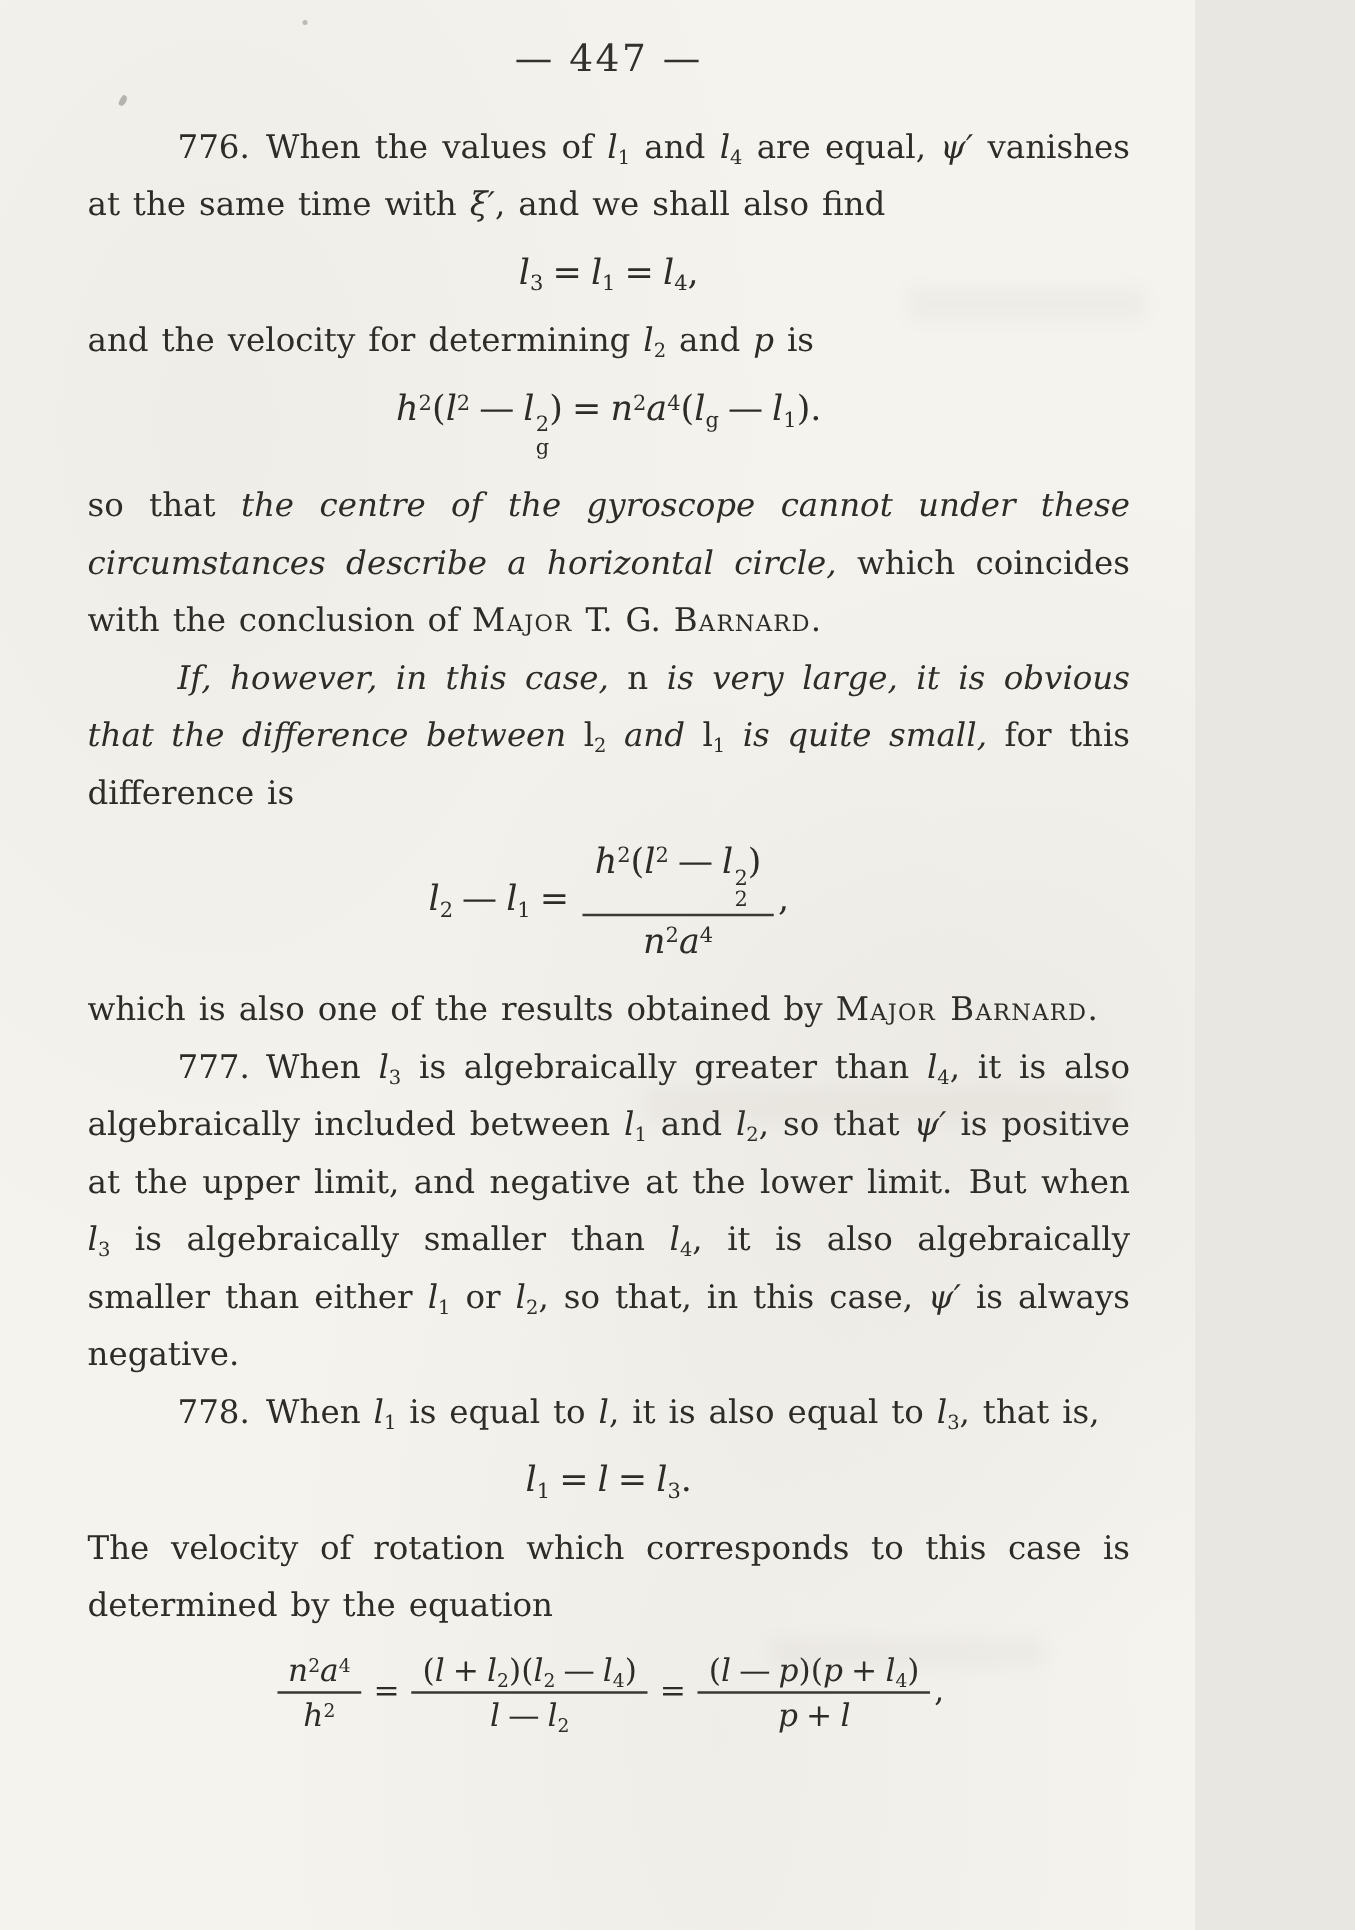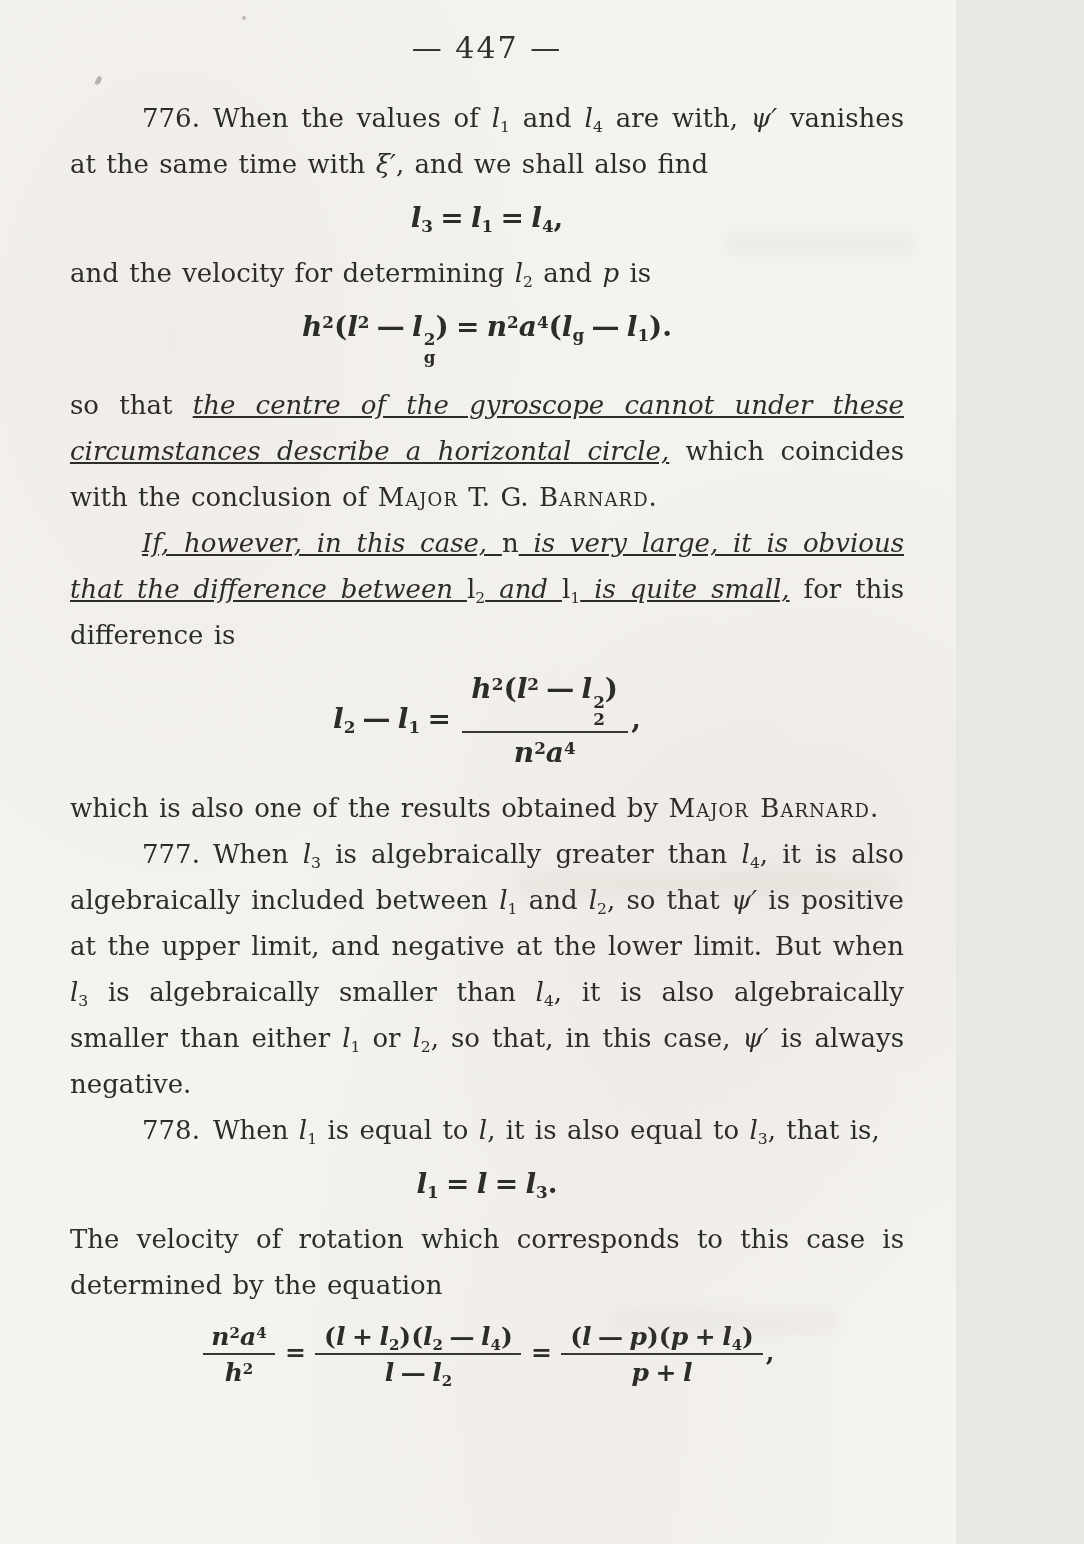--- a/index.html
+++ b/index.html
@@ -20,35 +20,35 @@
   }
   .header{
     text-align:center;font-size:30px;letter-spacing:2px;
     margin:4px 0 30px 0;color:#33312d;
   }
   .para{
     font-size:26px;line-height:46px;text-align:justify;
     margin:0;word-spacing:0.08em;
   }
   .indent{text-indent:72px;}
-  .it{font-style:italic;text-decoration:underline;}
+  .it{font-style:italic;}
   .sc{font-variant:small-caps;letter-spacing:0.04em;}
   .mv{font-style:italic;}
   sub,sup{font-size:0.6em;line-height:0;font-style:normal;}
   sub{vertical-align:-0.32em;}
   sup{vertical-align:0.5em;}
   .ss{
     display:inline-flex;flex-direction:column;align-items:center;
     font-size:0.6em;line-height:1.05;vertical-align:-0.55em;
     margin-left:1px;font-style:normal;
   }
   .ss .ssup,.ss .ssub{display:block;}
   .op{padding:0 0.26em;}
   .disp{text-align:center;margin:14px 0 16px 0;}
-  .disp .eq{font-size:28px;white-space:nowrap;font-weight:bold;}
+  .disp .eq{font-size:28px;white-space:nowrap;}
   .disp.small .eq{font-size:25px;}
   .frac{display:inline-block;vertical-align:middle;text-align:center;margin:0 0.12em;}
   .frac .num{display:block;border-bottom:2px solid #3a3834;padding:0 0.35em 2px;}
   .frac .den{display:block;padding:3px 0.35em 0;}
   
   .speck{position:absolute;background:#6d6a63;border-radius:50%;opacity:0.55;}
   .speck.s1{left:96px;top:76px;width:5px;height:9px;transform:rotate(28deg);border-radius:40% 60% 60% 40%;opacity:0.45;}
   .speck.s2{left:242px;top:16px;width:4px;height:4px;opacity:0.4;}
   .smudge{position:absolute;background:#8a857a;filter:blur(7px);opacity:0.06;pointer-events:none;}
   .smudge.m1{right:40px;top:230px;width:190px;height:26px;}
@@ -61,21 +61,21 @@
 <div class="paper">
 
   <div class="speck s1"></div>
   <div class="speck s2"></div>
   <div class="smudge m1"></div>
   <div class="smudge m2"></div>
   <div class="smudge m3"></div>
 
   <div class="header">— 447 —</div>
 
-  <p class="para indent"><span>776.</span><span> When the values of </span><span class="mv">l<sub>1</sub></span><span> and </span><span class="mv">l<sub>4</sub></span><span> are with, </span><span class="mv">ψ′</span><span> vanishes at the same time with </span><span class="mv">ξ′</span><span>, and we shall also find</span></p>
+  <p class="para indent"><span>776.</span><span> When the values of </span><span class="mv">l<sub>1</sub></span><span> and </span><span class="mv">l<sub>4</sub></span><span> are equal, </span><span class="mv">ψ′</span><span> vanishes at the same time with </span><span class="mv">ξ′</span><span>, and we shall also find</span></p>
 
   <div class="disp">
     <span class="eq"><span class="mv">l<sub>3</sub></span><span class="op">=</span><span class="mv">l<sub>1</sub></span><span class="op">=</span><span class="mv">l<sub>4</sub></span><span>,</span></span>
   </div>
 
   <p class="para"><span>and the velocity for determining </span><span class="mv">l<sub>2</sub></span><span> and </span><span class="mv">p</span><span> is</span></p>
 
   <div class="disp">
     <span class="eq"><span class="mv">h<sup>2</sup></span><span>(</span><span class="mv">l<sup>2</sup></span><span class="op">—</span><span class="mv"><span>l</span><span class="ss">
             <span class="ssup">2</span>

